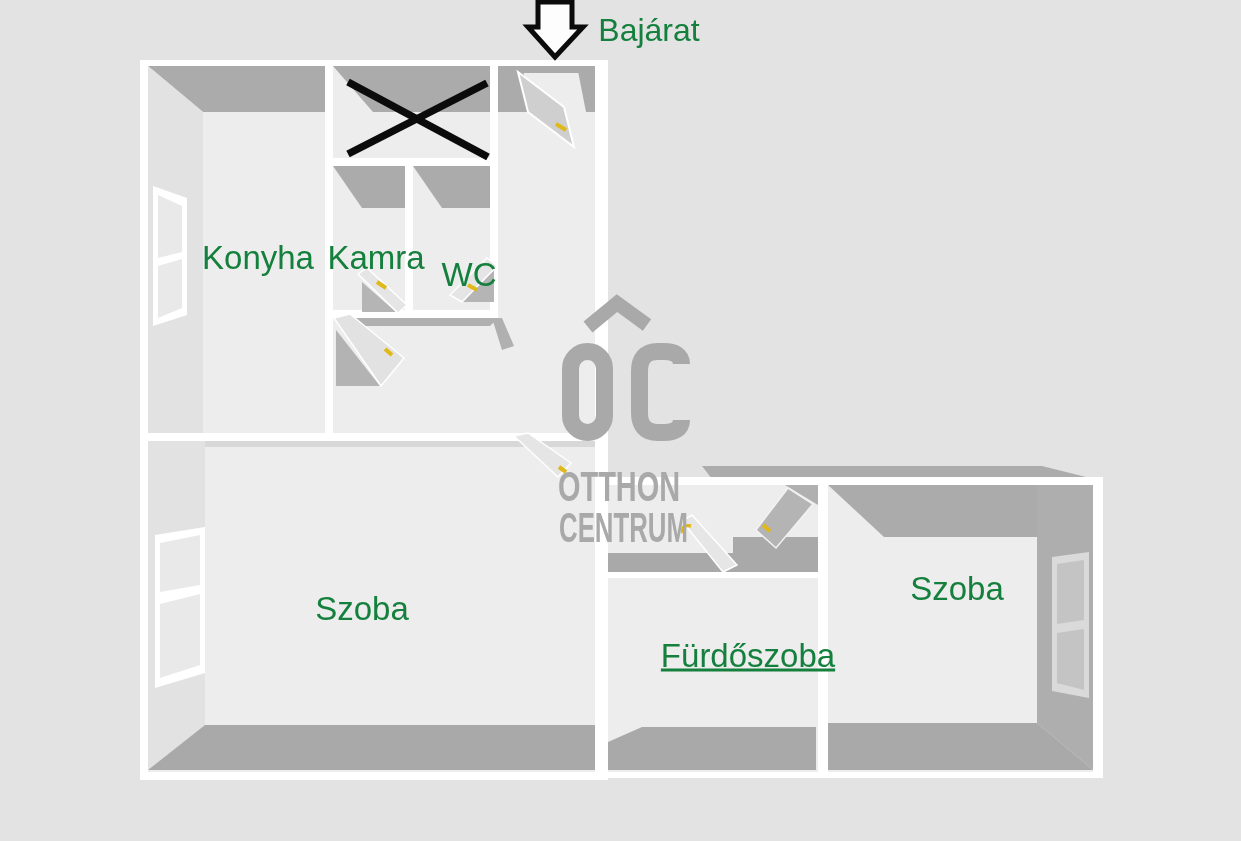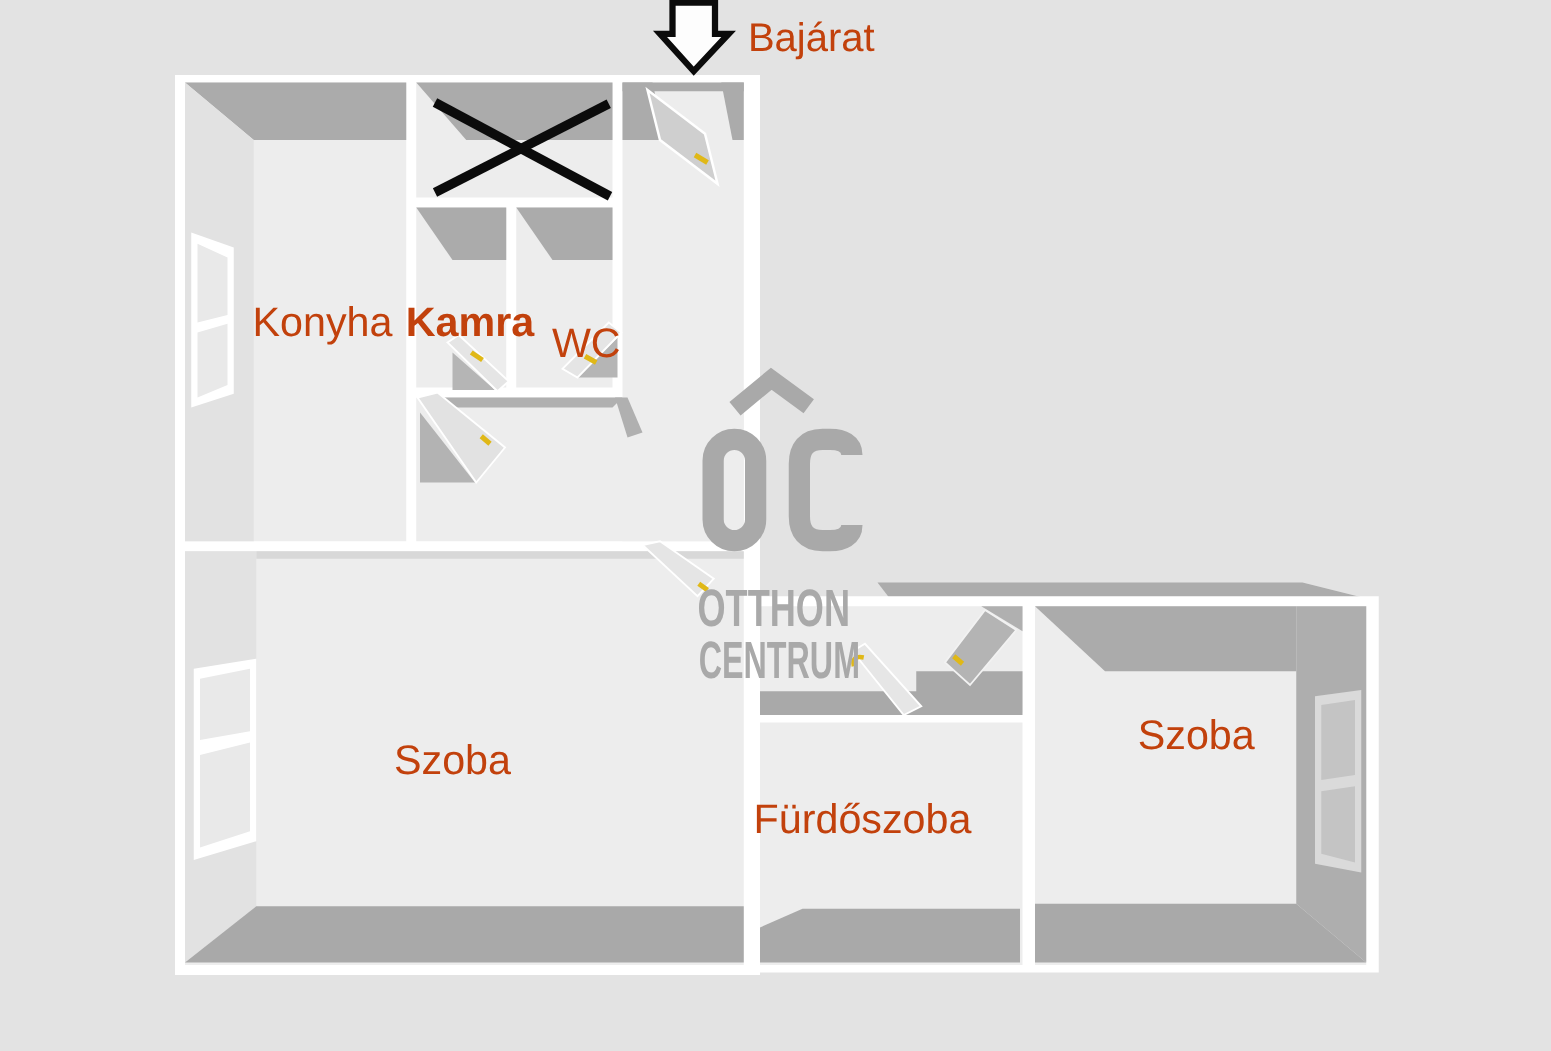--- a/index.html
+++ b/index.html
@@ -1,28 +1,28 @@
 <!DOCTYPE html>
 <html><head>
 <meta charset="utf-8">
 <style>
   html,body{margin:0;padding:0;}
   body{background:#e3e3e3;font-family:"Liberation Sans",sans-serif;}
   .stage{position:relative;width:1241px;height:841px;background:#e3e3e3;overflow:hidden;}
   .stage svg{position:absolute;left:0;top:0;}
-  .label{position:absolute;transform:translate(-50%,-50%);color:#c2410c;white-space:nowrap;
+  .label{position:absolute;transform:translate(-50%,-50%);color:#15803d;white-space:nowrap;
          font-family:"Liberation Sans",sans-serif;line-height:1;}
   .room-label{font-size:33px;}
   .entrance-label{font-size:32px;left:649px;top:30px;}
   .disclaimer-label{font-size:36px;left:923px;top:170px;}
   .lbl-konyha{left:258px;top:257px;text-align:center;}
-  .lbl-kamra{left:376px;top:257px;font-weight:bold;}
+  .lbl-kamra{left:376px;top:257px;}
   .lbl-wc{left:469px;top:274px;}
   .lbl-szoba-left{left:362px;top:608px;}
-  .lbl-furdoszoba{left:690px;top:655px;}
+  .lbl-furdoszoba{left:748px;top:655px;text-decoration:underline;}
   .lbl-szoba-right{left:957px;top:588px;}
   .wm-text{font-family:"Liberation Sans",sans-serif;font-weight:bold;fill:#a9a9a9;}
 </style>
 </head>
 <body>
 
 <div class="stage">
 
 <svg width="1241" height="841" viewBox="0 0 1241 841">
 

